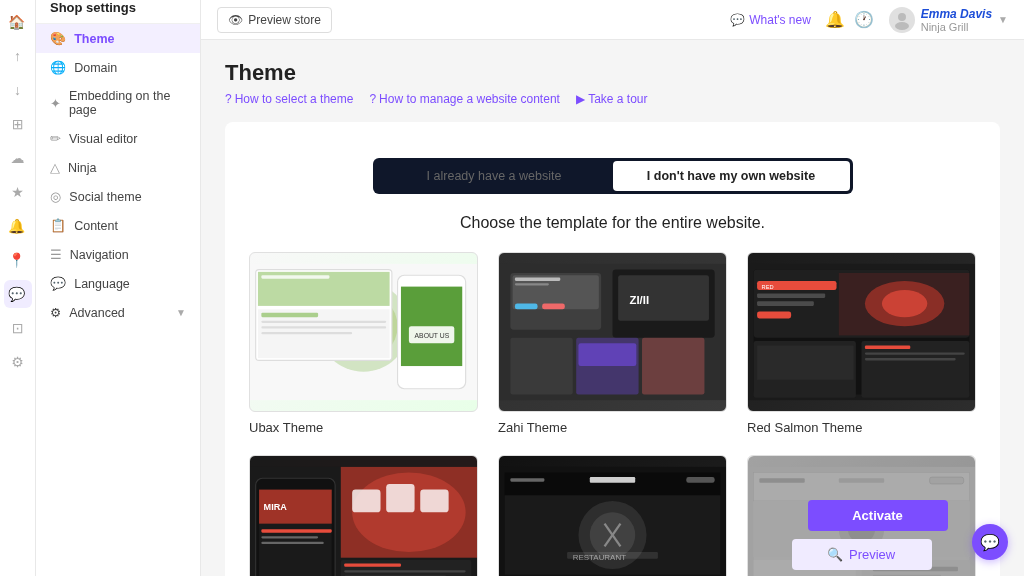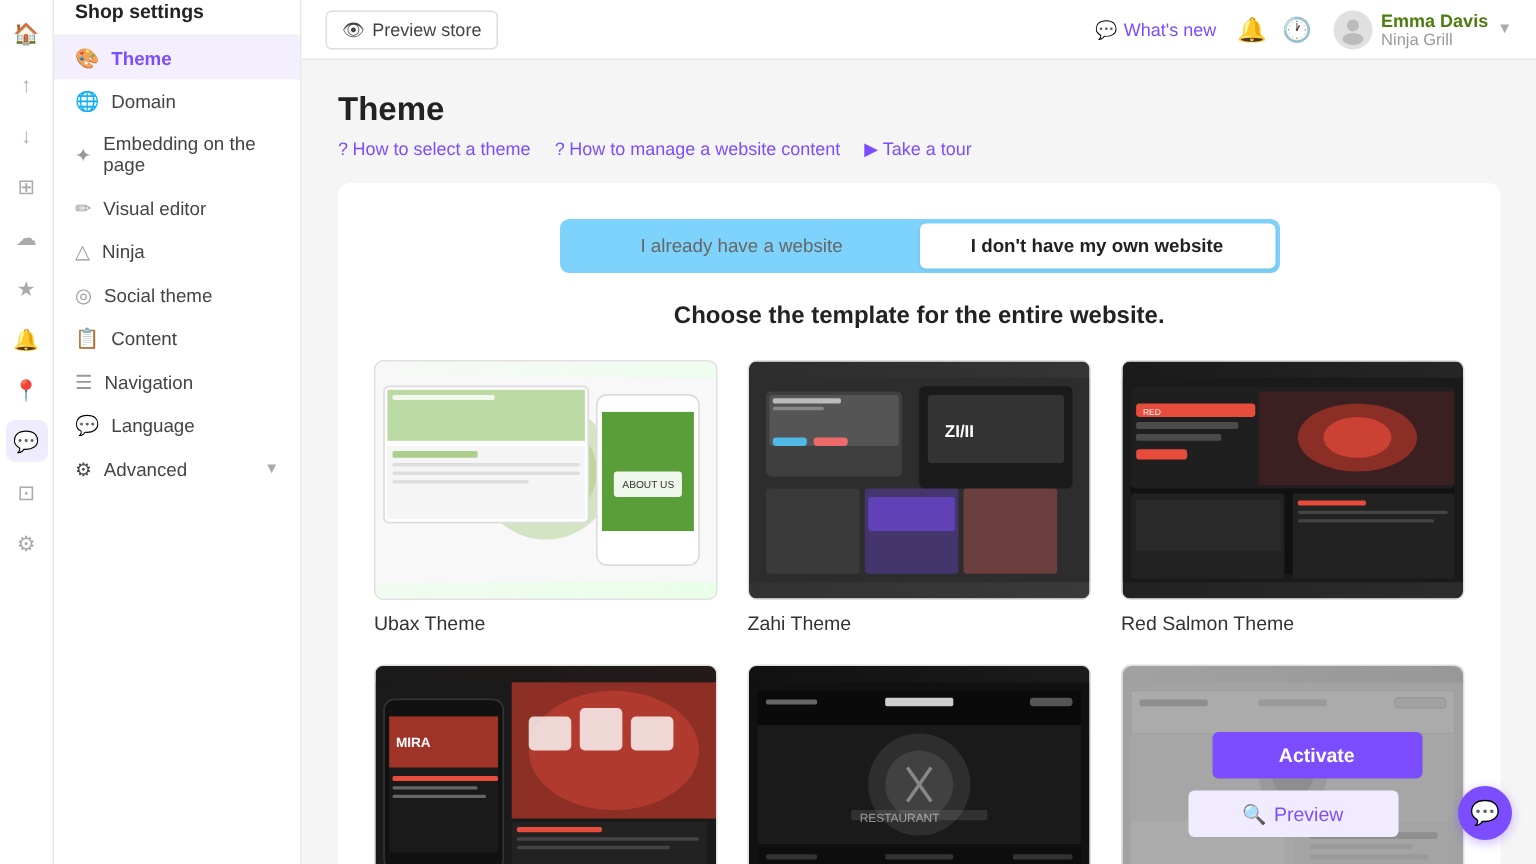--- a/index.html
+++ b/index.html
@@ -134,21 +134,21 @@
       width: 26px;
       height: 26px;
       background: #e0e0e0;
       border-radius: 50%;
       display: flex;
       align-items: center;
       justify-content: center;
       font-size: 11px;
       color: #666;
     }
-    .user-name { font-size: 12px; font-weight: 600; color: #4d7c0f; }
+    .user-name { font-size: 12px; font-weight: 600; color: #1d4ed8; font-style: italic; }
     .user-sub { font-size: 11px; color: #999; }
 
     
     .content-area {
       flex: 1;
       overflow-y: auto;
       padding: 20px 24px;
       background: #f5f5f5;
     }
 
@@ -173,25 +173,25 @@
       display: flex;
       align-items: center;
       gap: 3px;
       cursor: pointer;
       text-decoration: none;
     }
 
     
     .tab-toggle {
       display: flex;
-      background: #7dd3fc;
+      background: #0f172a;
       border-radius: 6px;
       padding: 3px;
       width: 480px;
-      margin: 0 auto 20px;
+      margin: 12px auto 20px;
     }
     .tab-btn {
       flex: 1;
       padding: 8px 12px;
       border: none;
       background: transparent;
       border-radius: 4px;
       font-size: 12.5px;
       cursor: pointer;
       color: #666;
@@ -206,21 +206,21 @@
     
     .theme-section {
       background: #fff;
       border-radius: 8px;
       padding: 24px;
       min-height: 400px;
     }
     .choose-title {
       text-align: center;
       font-size: 16px;
-      font-weight: 700;
+      font-weight: 400;
       color: #222;
       margin-bottom: 20px;
     }
     .theme-grid {
       display: grid;
       grid-template-columns: repeat(3, 1fr);
       gap: 20px;
     }
     .theme-card {
       cursor: pointer;

